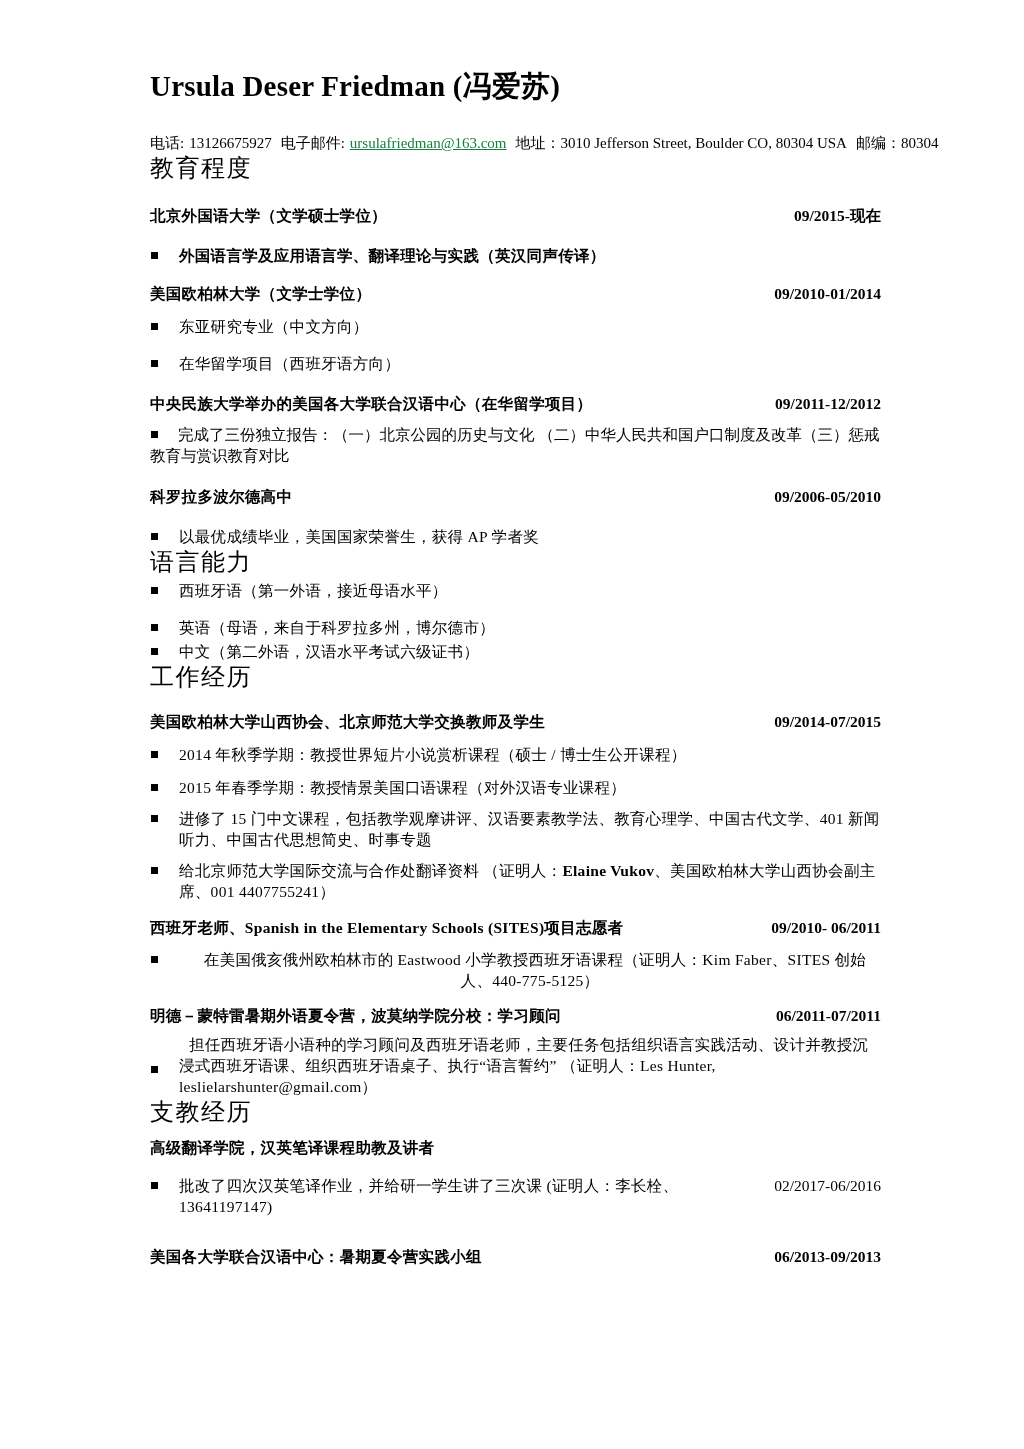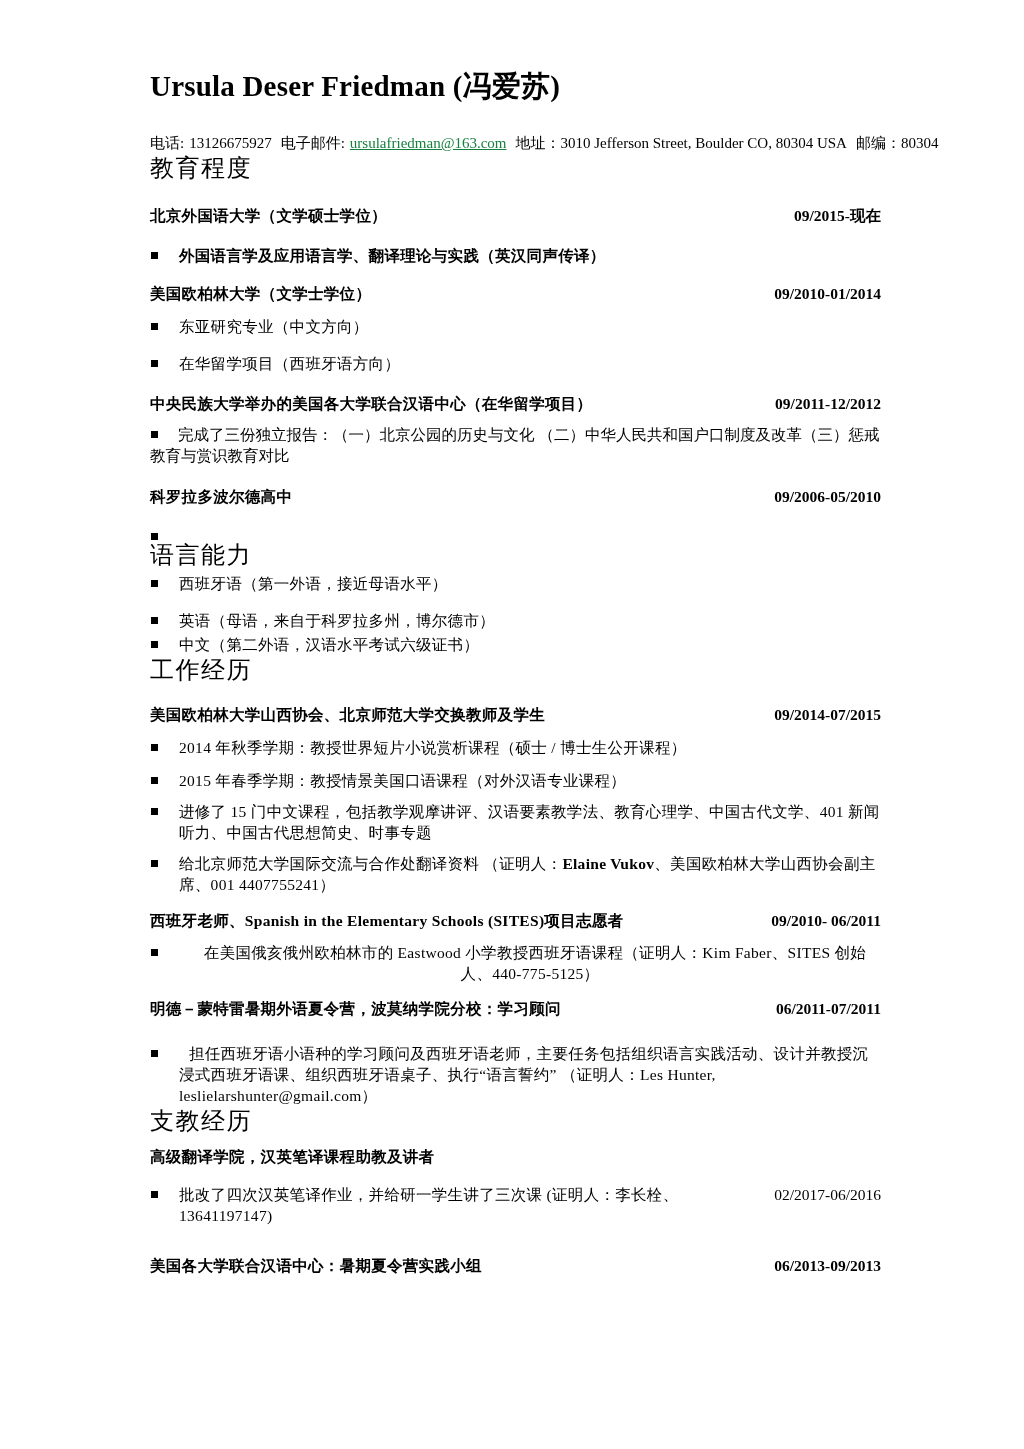--- a/index.html
+++ b/index.html
@@ -91,21 +91,21 @@
   
   .mt-24 { margin-top: 22px; }
   .mt-19 { margin-top: 19px; }
   .mt-17 { margin-top: 17px; }
   .mt-16 { margin-top: 16px; }
   .mt-15 { margin-top: 15px; }
   .mt-14 { margin-top: 14px; }
   .mt-12 { margin-top: 12px; }
   .mt-11 { margin-top: 11px; text-align: center; }
   .mt-10 { margin-top: 10px; }
-  .mt-8  { margin-top: 24px;  }
+  .mt-8  { margin-top: 8px; align-items: center;  }
   .mt-3  { margin-top: 3px;  }
   .mt-20 { margin-top: 20px; text-align: right; }
   .mt-29 { margin-top: 29px; }
   .mt-langb { margin-top: 16px; }
 </style>
 </head>
 <body>
 
 <div class="page">
 
@@ -144,20 +144,21 @@
   <div class="bullet flush mt-10">
     <span class="sq"></span><span class="txt-inline">完成了三份独立报告：（一）北京公园的历史与文化 （二）中华人民共和国户口制度及改革（三）惩戒教育与赏识教育对比</span>
   </div>
 
   <div class="entry mt-20">
     <span class="etitle">科罗拉多波尔德高中</span>
     <span class="edate">09/2006-05/2010</span>
   </div>
   <div class="bullet mt-19">
     <span class="sq"></span>
+    <span class="txt">以最优成绩毕业，美国国家荣誉生，获得 AP 学者奖</span>
   </div>
 
   <h2 class="sec sec-lang">语言能力</h2>
 
   <div class="bullet mt-3">
     <span class="sq"></span>
     <span class="txt">西班牙语（第一外语，接近母语水平）</span>
   </div>
   <div class="bullet mt-langb">
     <span class="sq"></span>

